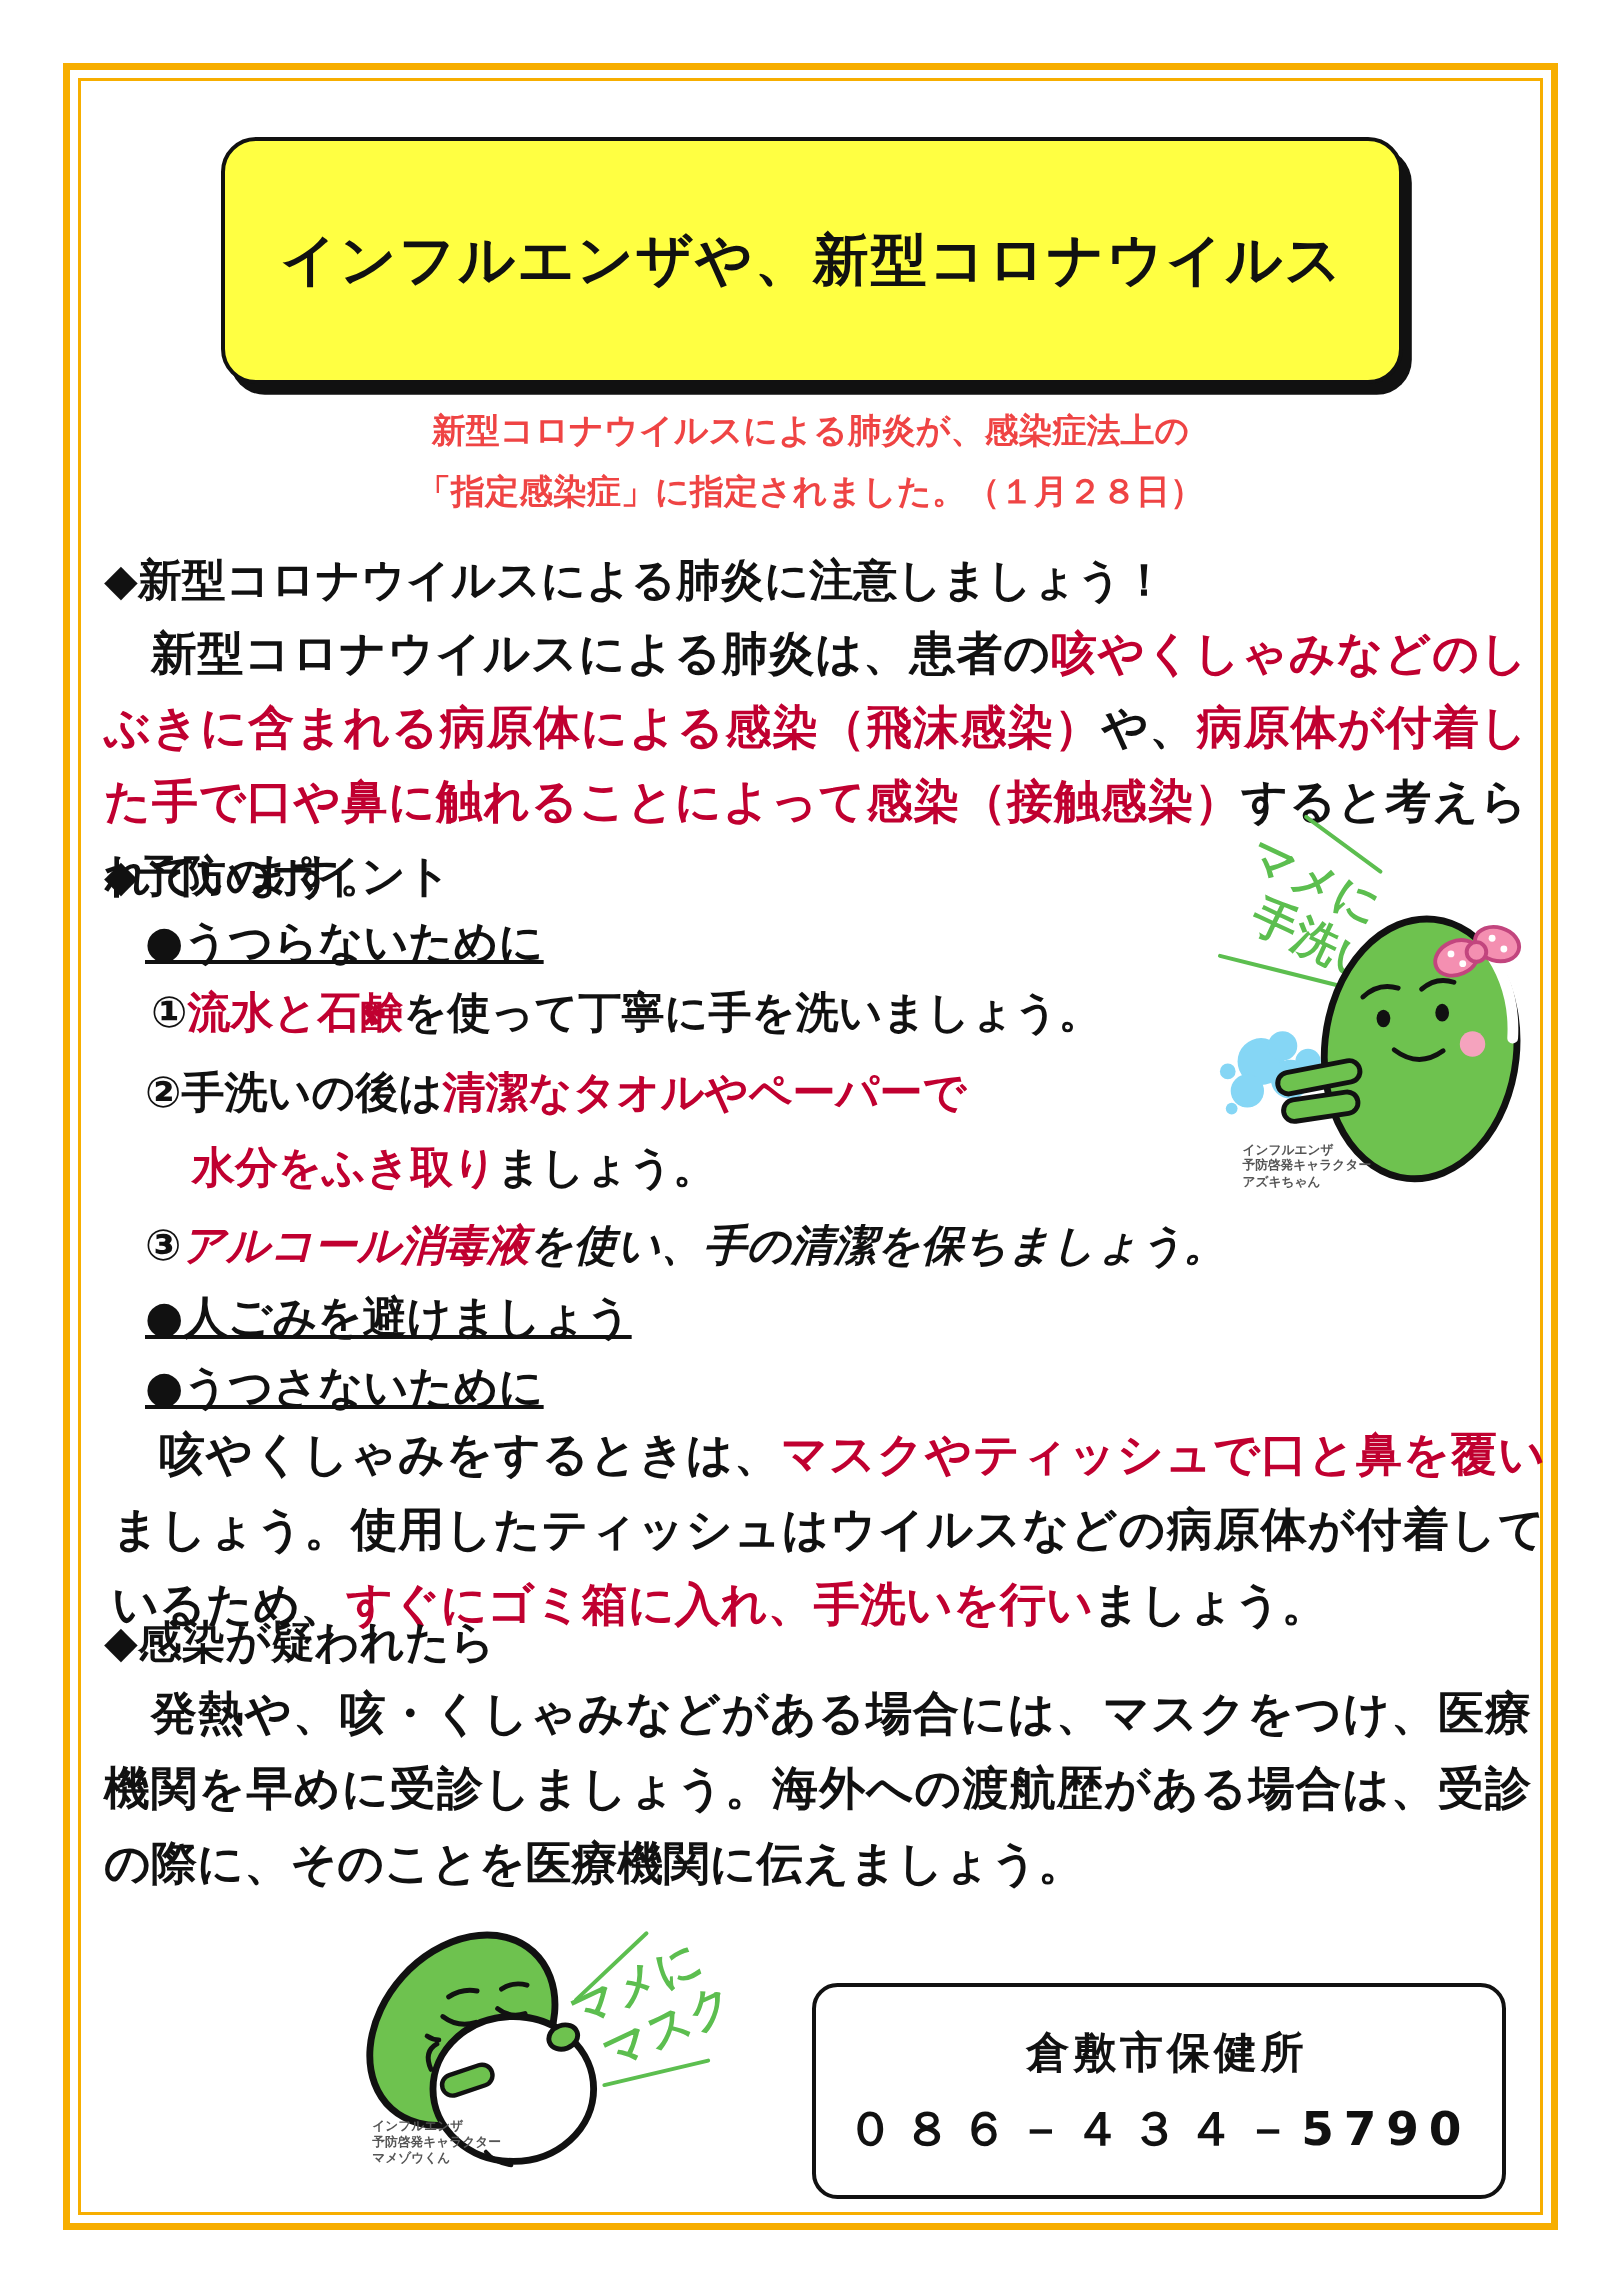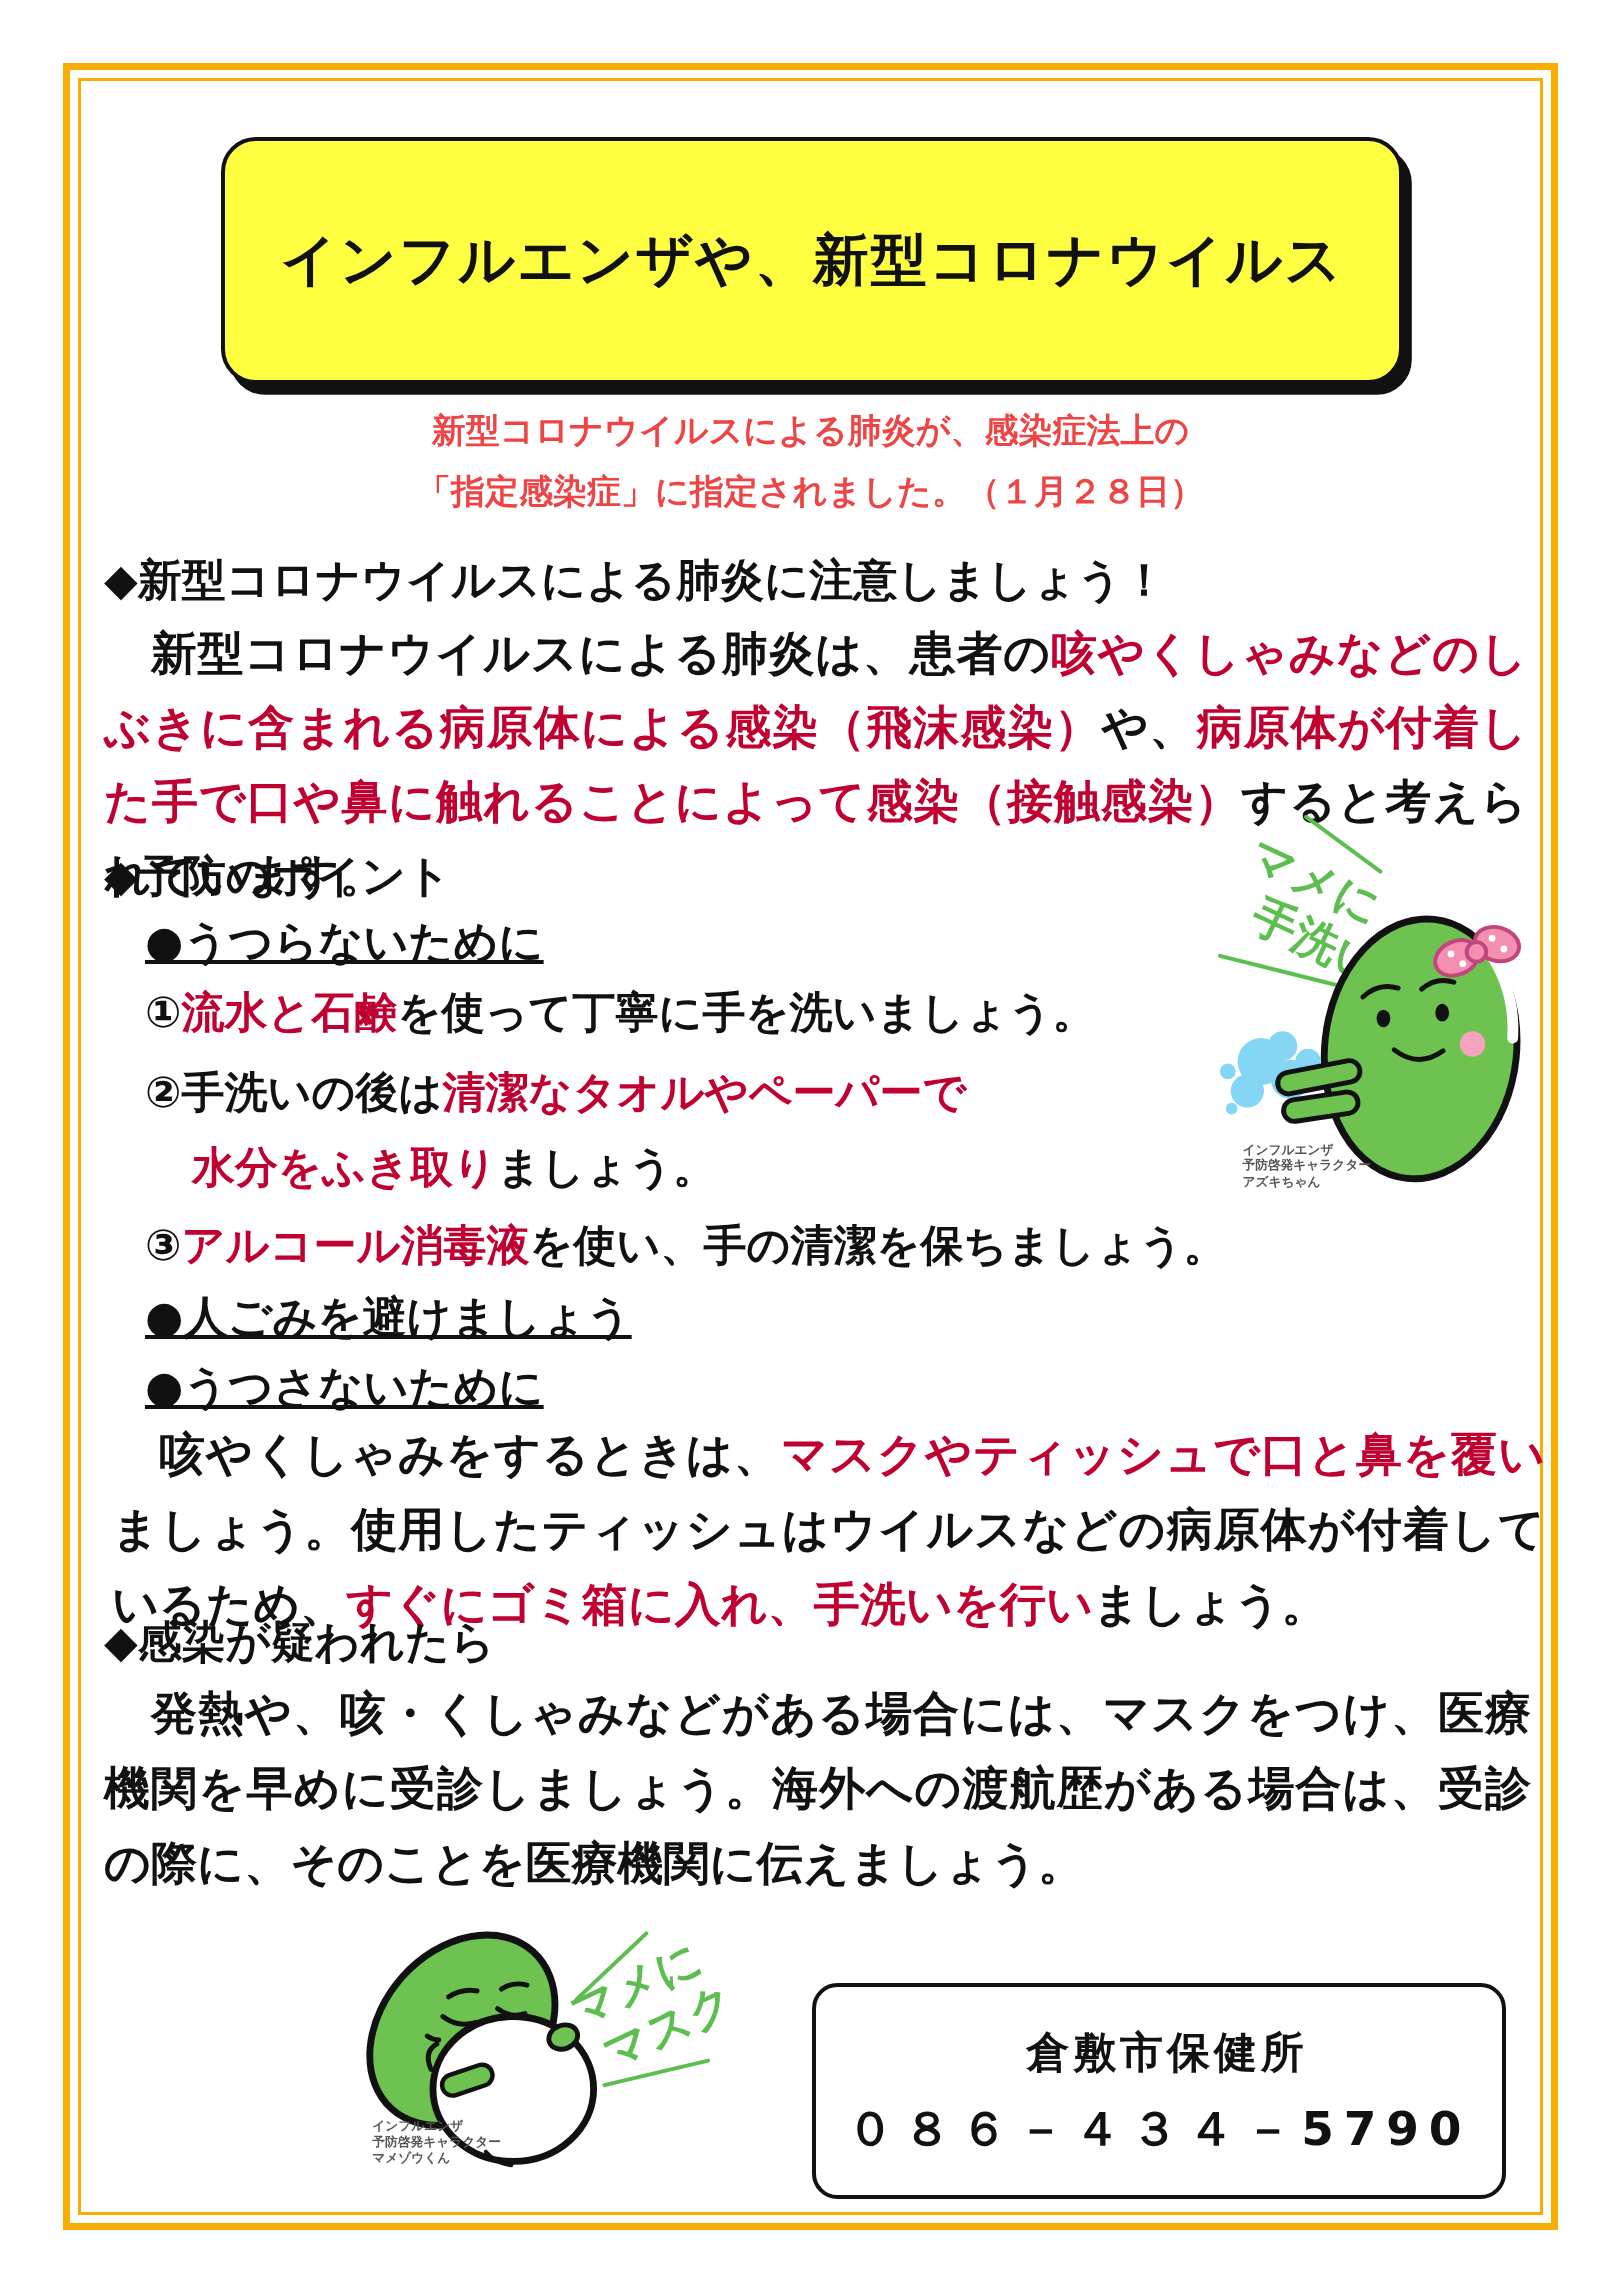--- a/index.html
+++ b/index.html
@@ -62,32 +62,32 @@
   </div>
 
   <div class="h-diamond" style="top:551px;">◆新型コロナウイルスによる肺炎に注意しましょう！</div>
   <div class="para" style="left:104px;top:616px;width:1423px;white-space:normal;">
     <span>　新型コロナウイルスによる肺炎は、患者の</span><span class="red">咳やくしゃみなどのしぶきに含まれる病原体による感染（飛沫感染）</span><span>や、</span><span class="red">病原体が付着した手で口や鼻に触れることによって感染（接触感染）</span><span>すると考えられています。</span>
   </div>
 
   <div class="h-diamond" style="top:847px;">◆予防のポイント</div>
   <div class="bullet" style="top:913px;">●うつらないために</div>
 
-  <div class="item" style="left:145px;top:984px;text-align:right;">
+  <div class="item" style="left:151px;top:984px;text-align:right;">
     <span>①</span><span class="red">流水と石鹸</span><span>を使って丁寧に手を洗いましょう。</span>
   </div>
 
   <div class="item" style="left:145px;top:1064px;">
     <span>②手洗いの後は</span><span class="red">清潔なタオルやペーパーで</span>
   </div>
   <div class="item" style="left:192px;top:1139px;">
     <span class="red">水分をふき取り</span><span>ましょう。</span>
   </div>
 
-  <div class="item" style="left:145px;top:1217px;">
+  <div class="item" style="left:145px;top:1217px;font-style:italic;">
     <span>③</span><span class="red">アルコール消毒液</span><span>を使い、手の清潔を保ちましょう。</span>
   </div>
 
   <div class="bullet" style="top:1288px;">●人ごみを避けましょう</div>
   <div class="bullet" style="top:1358px;">●うつさないために</div>
 
   <div class="para" style="left:112px;top:1417px;width:1433px;white-space:normal;line-height:75px;">
     <span>　咳やくしゃみをするときは、</span><span class="red">マスクやティッシュで口と鼻を覆い</span><span>ましょう。使用したティッシュはウイルスなどの病原体が付着しているため、</span><span class="red">すぐにゴミ箱に入れ、手洗いを行い</span><span>ましょう。</span>
   </div>
 

